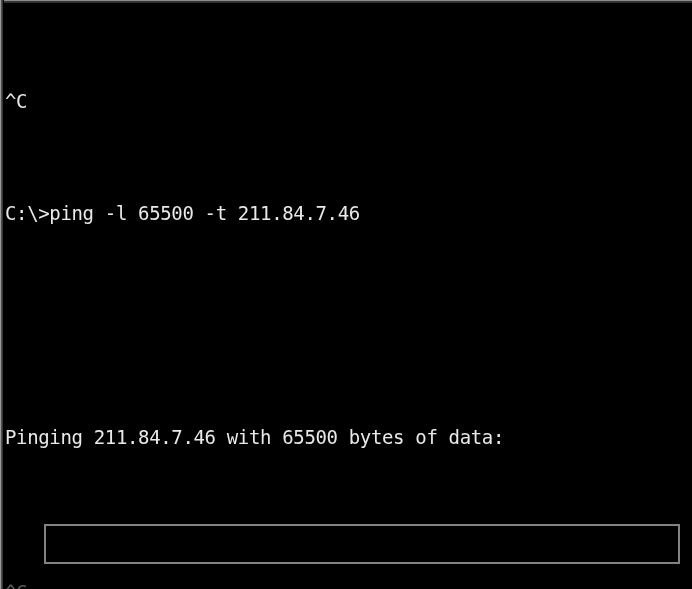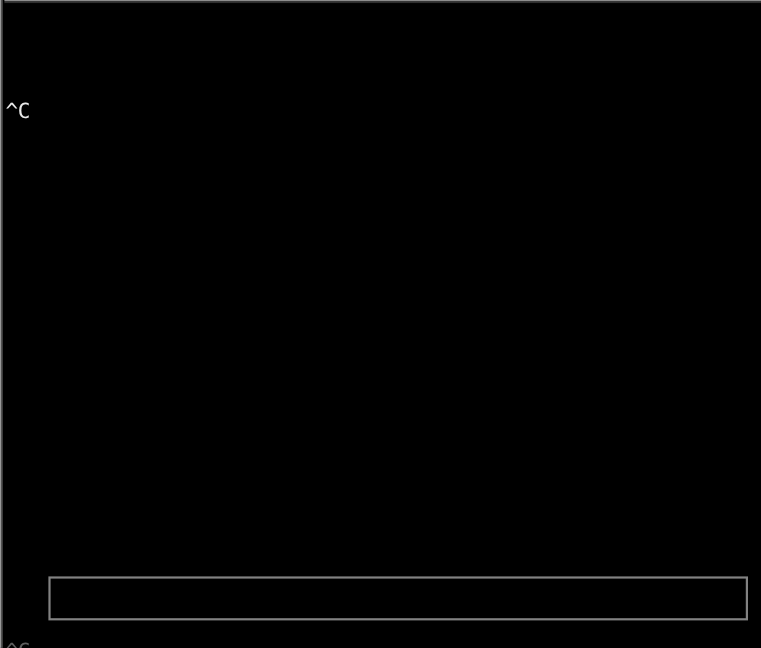--- a/index.html
+++ b/index.html
@@ -83,23 +83,25 @@
 
 <div id="console-window">
 
   <div id="edge-top"></div>
   <div id="edge-left"></div>
 
   <div id="console-screen">
 
     <div class="line">^C</div>
 
+    <div class="line">C:\&gt;ping -l 65500 -t 211.84.7.46</div>
 
     <div class="line blank"></div>
 
+    <div class="line">Pinging 211.84.7.46 with 65500 bytes of data:</div>
 
     <div class="line blank"></div>
 
     
     
     
     
     
     
     

